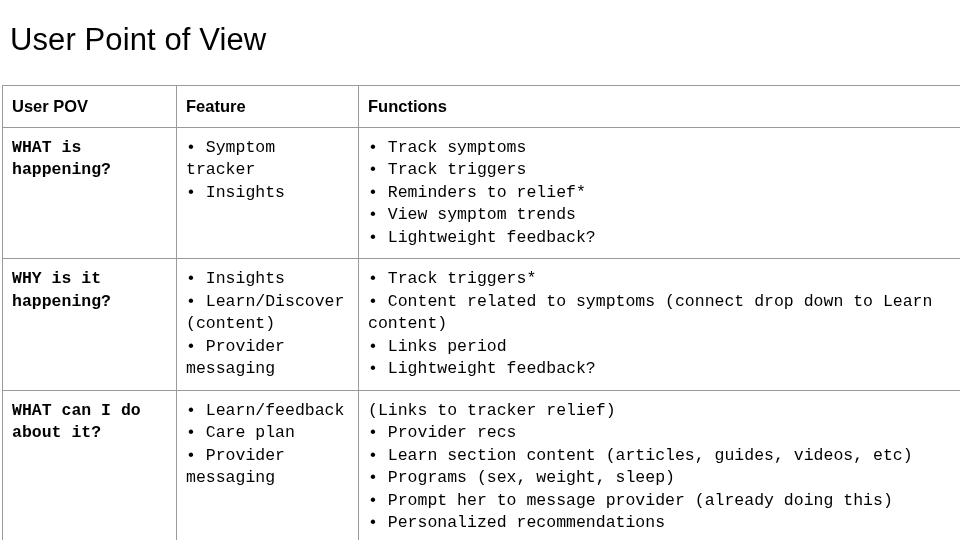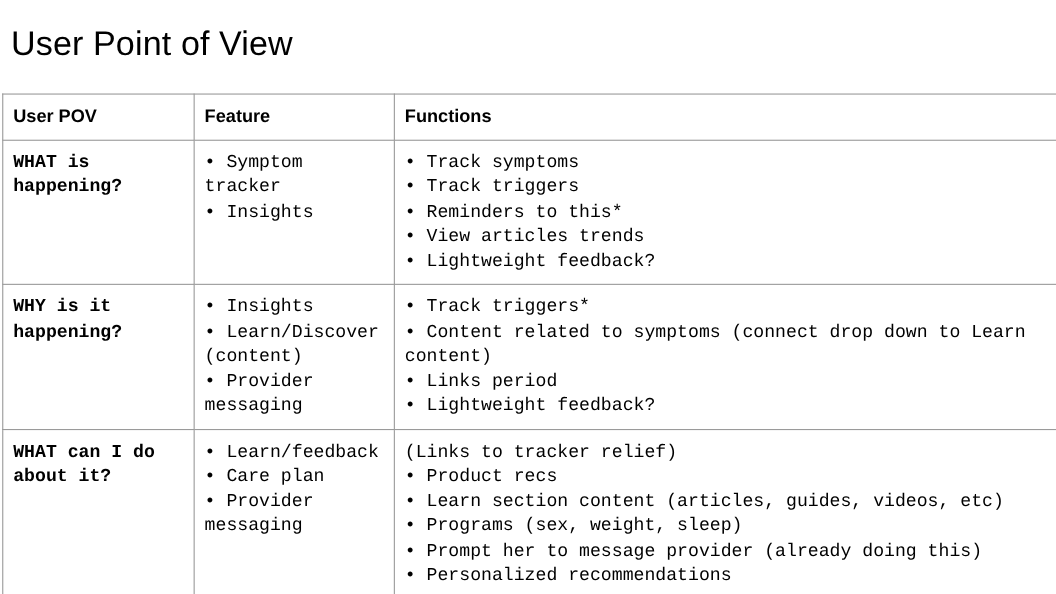--- a/index.html
+++ b/index.html
@@ -127,22 +127,22 @@
         <td>
           <div class="cell-lines">
             <div class="line">• Symptom tracker</div>
             <div class="line">• Insights</div>
           </div>
         </td>
         <td>
           <div class="cell-lines">
             <div class="line">• Track symptoms</div>
             <div class="line">• Track triggers</div>
-            <div class="line">• Reminders to this*</div>
-            <div class="line">• View articles trends</div>
+            <div class="line">• Reminders to relief*</div>
+            <div class="line">• View symptom trends</div>
             <div class="line">• Lightweight feedback?</div>
           </div>
         </td>
       </tr>
 
       <tr class="r2">
         <td>
           <div class="cell-lines row-label">
             <div class="line">WHY is it</div>
             <div class="line">happening?</div>
@@ -175,21 +175,21 @@
         <td>
           <div class="cell-lines">
             <div class="line">• Learn/feedback</div>
             <div class="line">• Care plan</div>
             <div class="line">• Provider messaging</div>
           </div>
         </td>
         <td>
           <div class="cell-lines">
             <div class="line">(Links to tracker relief)</div>
-            <div class="line">• Product recs</div>
+            <div class="line">• Provider recs</div>
             <div class="line">• Learn section content (articles, guides, videos, etc)</div>
             <div class="line">• Programs (sex, weight, sleep)</div>
             <div class="line">• Prompt her to message provider (already doing this)</div>
             <div class="line">• Personalized recommendations</div>
           </div>
         </td>
       </tr>
 
     </tbody>
   </table>

